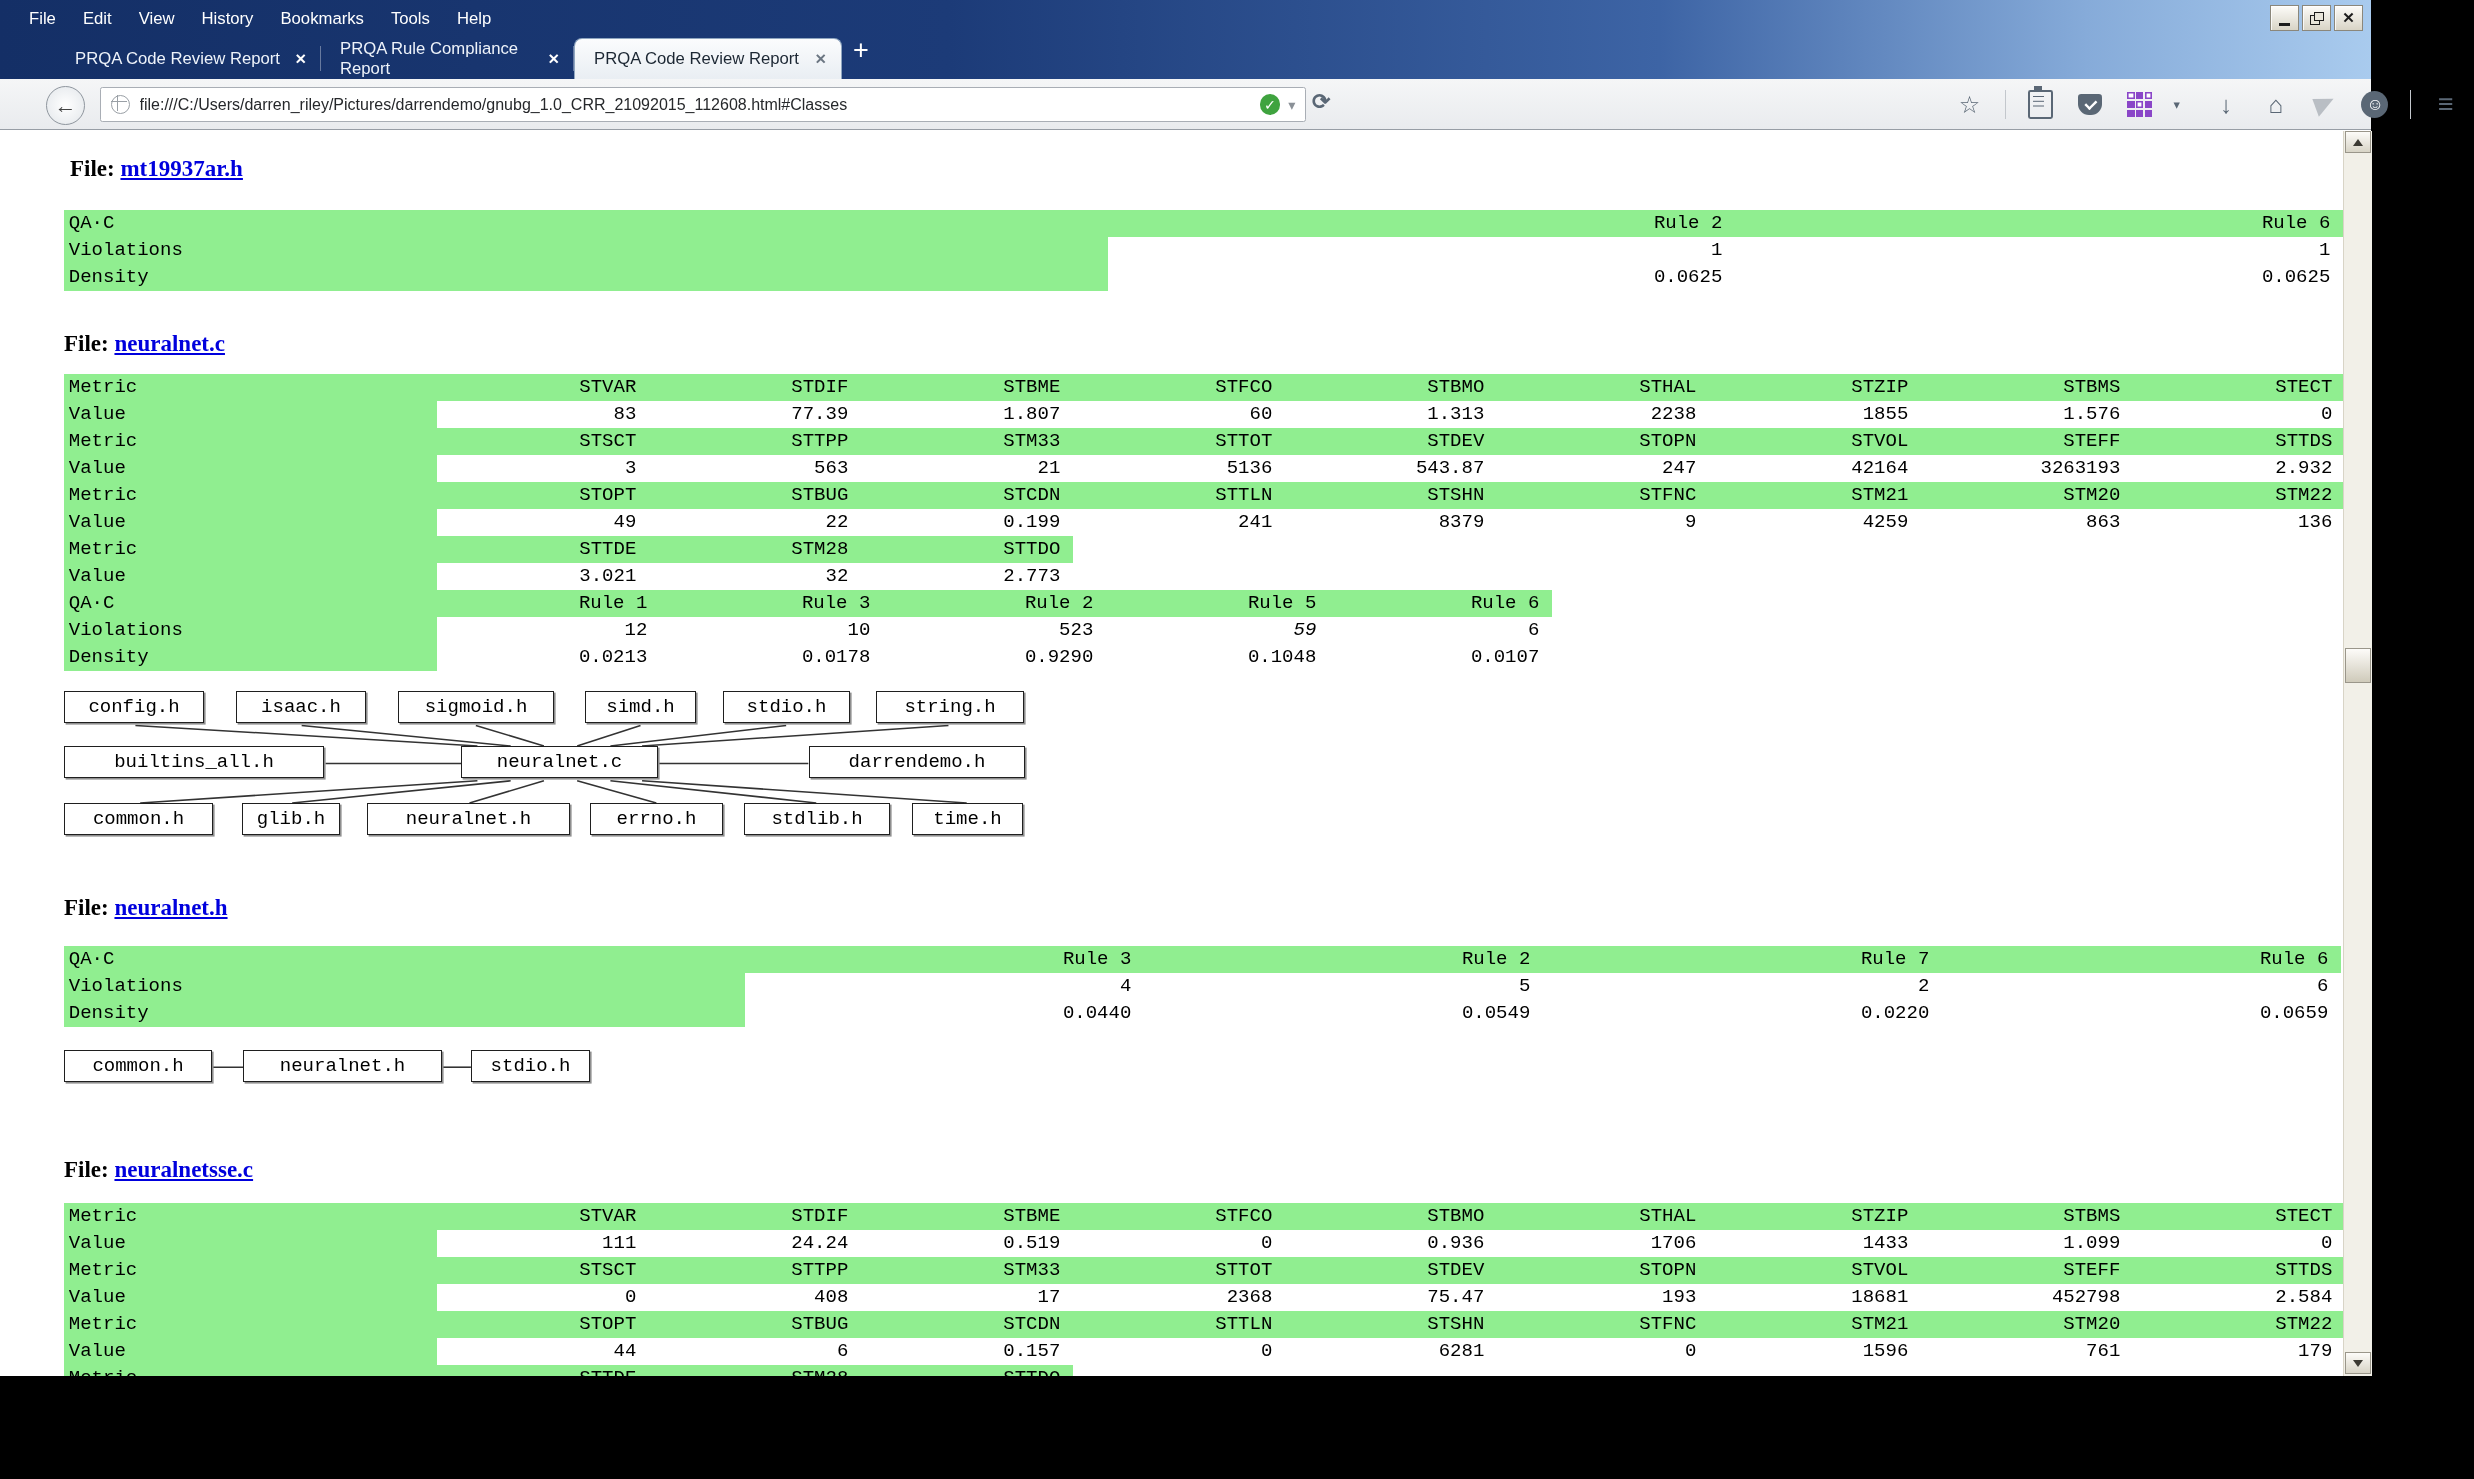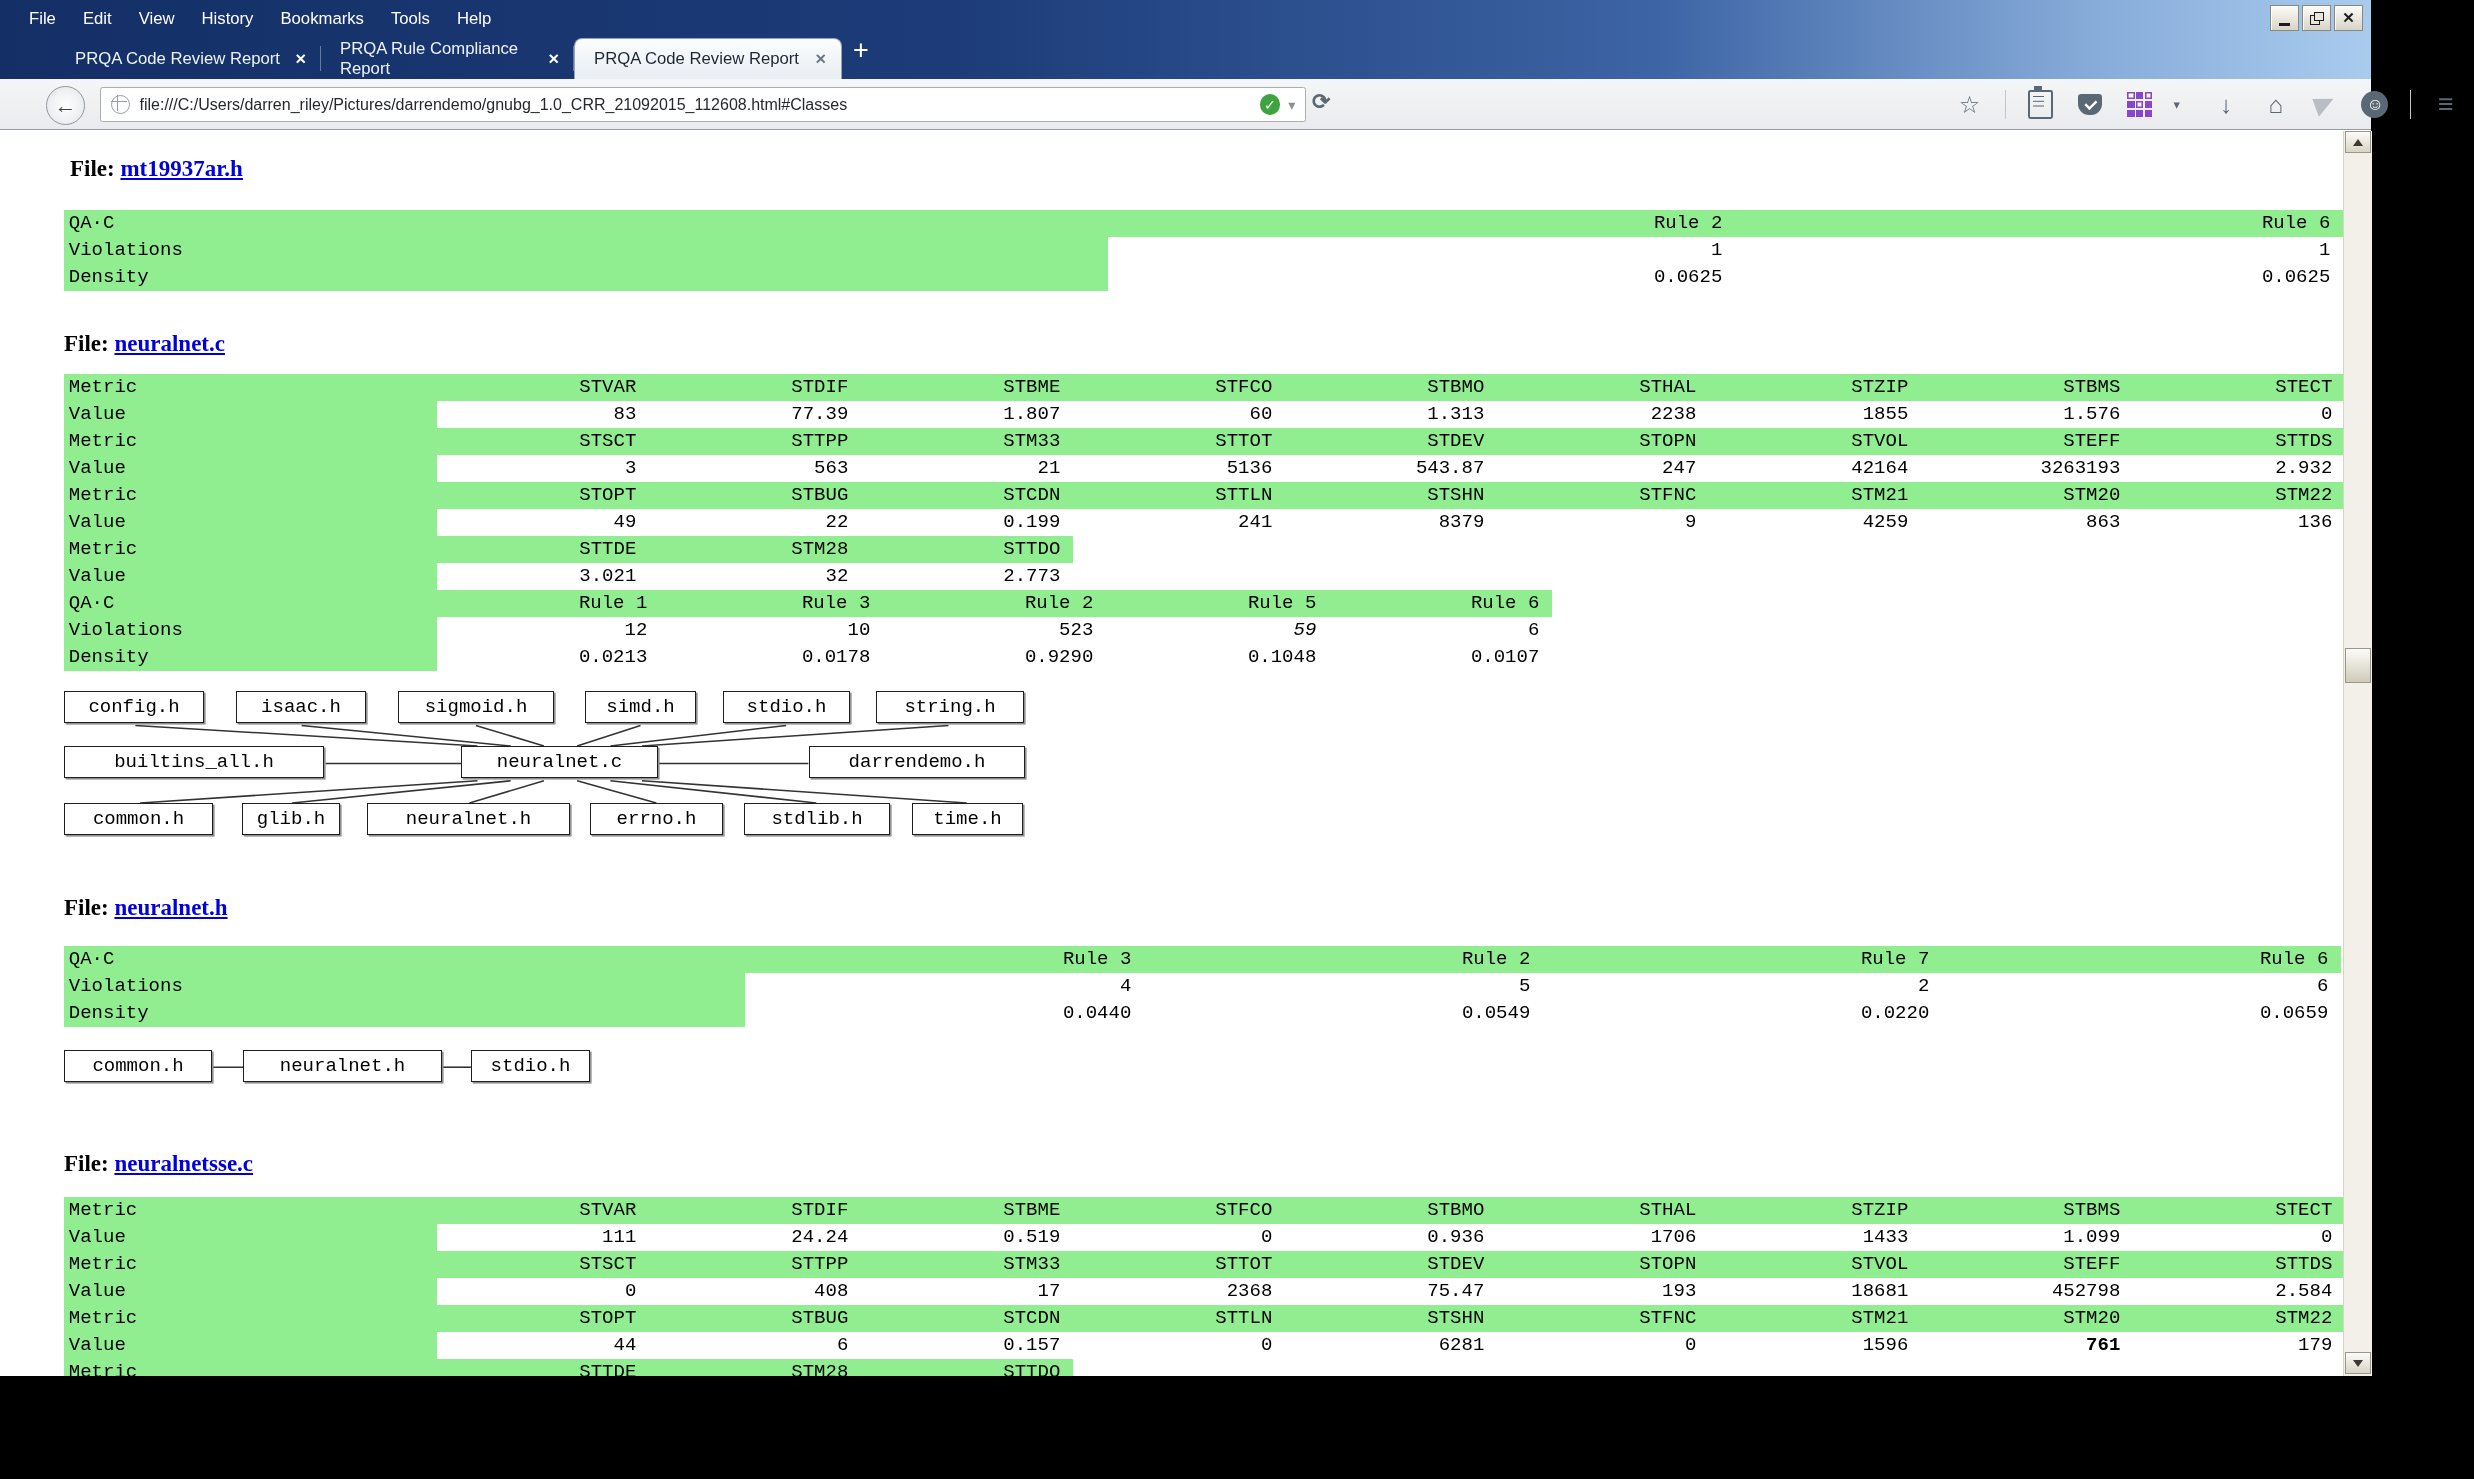--- a/index.html
+++ b/index.html
@@ -408,21 +408,21 @@
           <div class="diagram" style="top: 917px; left: 0px; width: 604px; height: 40px;">
             <svg width="604" height="40" viewBox="0 0 760 50">
               <line x1="186" y1="24" x2="226" y2="24" stroke="#333" stroke-width="2"></line>
               <line x1="476" y1="24" x2="512" y2="24" stroke="#333" stroke-width="2"></line>
             </svg>
             <div class="inc-box" style="left: 0px; top: 1.6px; width: 148px;">common.h</div>
             <div class="inc-box" style="left: 179px; top: 1.6px; width: 199px;">neuralnet.h</div>
             <div class="inc-box" style="left: 407px; top: 1.6px; width: 119px;">stdio.h</div>
           </div>
         </div>
-        <div class="section" style="top: 0px; width: 2279px; height: 0.8px; overflow: visible;">
+        <div class="section" style="top: 6px; width: 2279px; height: 0.8px; overflow: visible;">
           <div class="file-heading" style="position: absolute; top: 1020px; left: 0px; white-space: nowrap;"><span class="file-label">File:</span> <a class="file-link">neuralnetsse.c</a></div>
           <div style="position: absolute; top: 1066px; left: 0px;">
             <div class="trow" style="position: absolute; top: 0px; left: 0px;">
               <div class="cell lbl g" style="width: 373px;">Metric</div>
               <div class="cell g" style="width: 212px;">STVAR</div>
               <div class="cell g" style="width: 212px;">STDIF</div>
               <div class="cell g" style="width: 212px;">STBME</div>
               <div class="cell g" style="width: 212px;">STFCO</div>
               <div class="cell g" style="width: 212px;">STBMO</div>
               <div class="cell g" style="width: 212px;">STHAL</div>
@@ -480,21 +480,21 @@
             </div>
             <div class="trow" style="position: absolute; top: 135px; left: 0px;">
               <div class="cell lbl g" style="width: 373px;">Value</div>
               <div class="cell" style="width: 212px;">44</div>
               <div class="cell" style="width: 212px;">6</div>
               <div class="cell" style="width: 212px;">0.157</div>
               <div class="cell" style="width: 212px;">0</div>
               <div class="cell" style="width: 212px;">6281</div>
               <div class="cell" style="width: 212px;">0</div>
               <div class="cell" style="width: 212px;">1596</div>
-              <div class="cell" style="width: 212px; font-weight: bold;">761</div>
+              <div class="cell" style="width: 212px;">761</div>
               <div class="cell" style="width: 212px;">179</div>
             </div>
             <div class="trow" style="position: absolute; top: 162px; left: 0px;">
               <div class="cell lbl g" style="width: 373px;">Metric</div>
               <div class="cell g" style="width: 212px;">STTDE</div>
               <div class="cell g" style="width: 212px;">STM28</div>
               <div class="cell g" style="width: 212px;">STTDO</div>
               <div class="cell" style="width: 212px;"></div>
               <div class="cell" style="width: 212px;"></div>
               <div class="cell" style="width: 212px;"></div>

